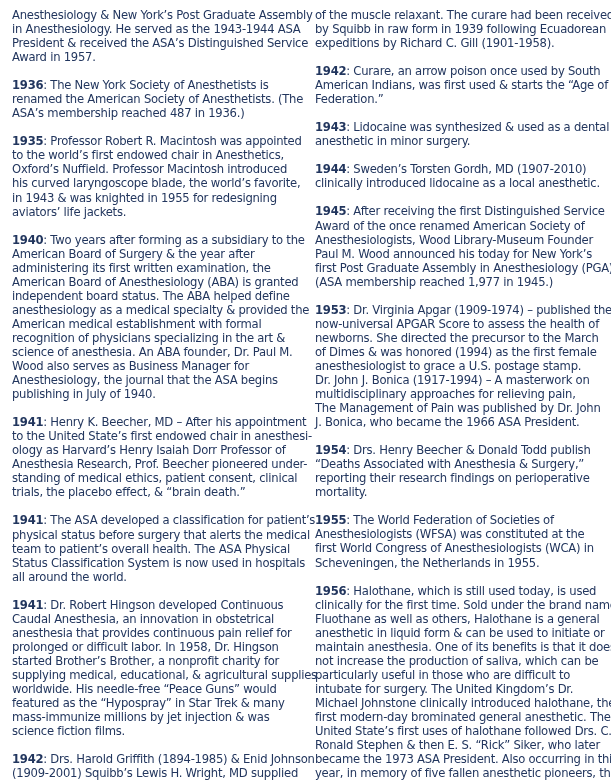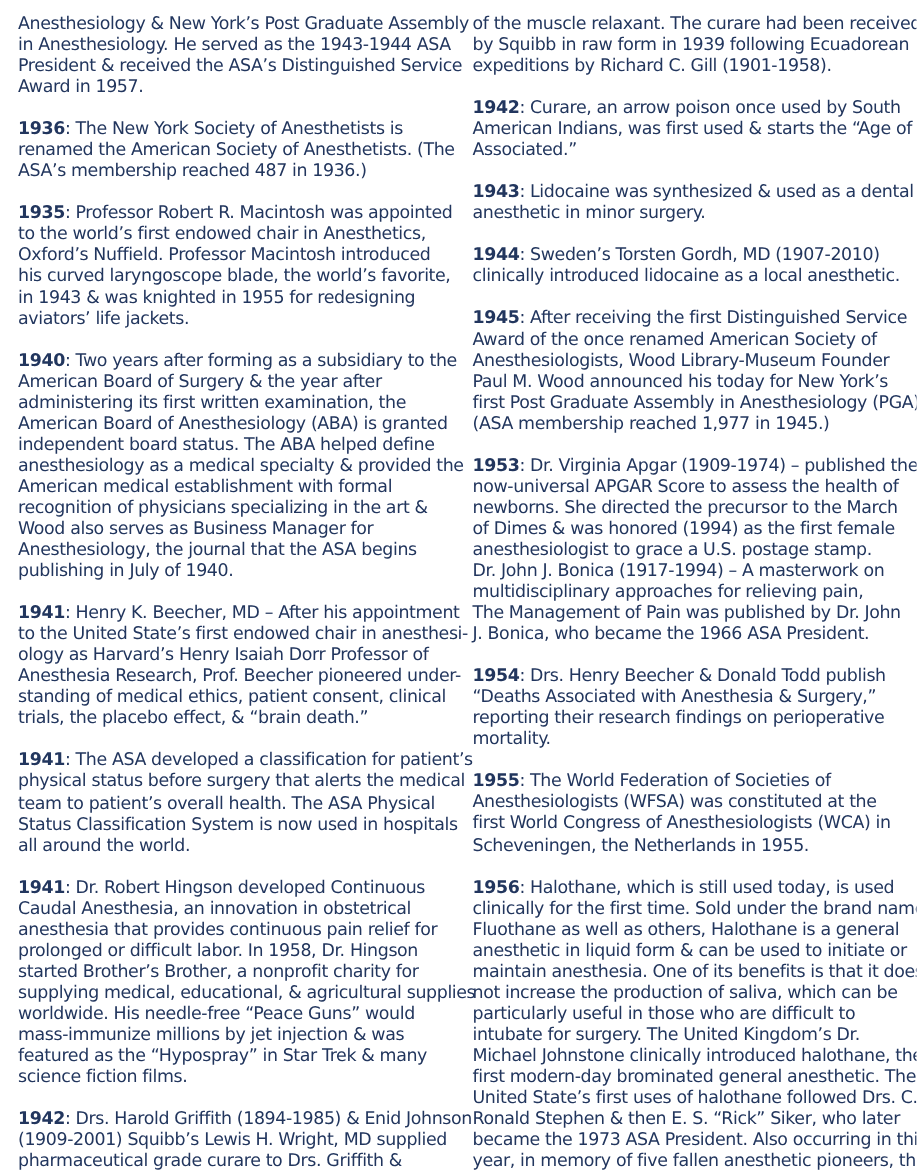--- a/index.html
+++ b/index.html
@@ -66,20 +66,21 @@
       </div>
       <div class="entry">
         <span class="line"><span class="year">1940</span><span>: Two years after forming as a subsidiary to the</span></span>
         <span class="line"><span>American Board of Surgery &amp; the year after</span></span>
         <span class="line"><span>administering its first written examination, the</span></span>
         <span class="line"><span>American Board of Anesthesiology (ABA) is granted</span></span>
         <span class="line"><span>independent board status. The ABA helped define</span></span>
         <span class="line"><span>anesthesiology as a medical specialty &amp; provided the</span></span>
         <span class="line"><span>American medical establishment with formal</span></span>
         <span class="line"><span>recognition of physicians specializing in the art &amp;</span></span>
+        <span class="line"><span>science of anesthesia. An ABA founder, Dr. Paul M.</span></span>
         <span class="line"><span>Wood also serves as Business Manager for</span></span>
         <span class="line"><span>Anesthesiology, the journal that the ASA begins</span></span>
         <span class="line"><span>publishing in July of 1940.</span></span>
       </div>
       <div class="entry">
         <span class="line"><span class="year">1941</span><span>: Henry K. Beecher, MD – After his appointment</span></span>
         <span class="line"><span>to the United State’s first endowed chair in anesthesi-</span></span>
         <span class="line"><span>ology as Harvard’s Henry Isaiah Dorr Professor of</span></span>
         <span class="line"><span>Anesthesia Research, Prof. Beecher pioneered under-</span></span>
         <span class="line"><span>standing of medical ethics, patient consent, clinical</span></span>
@@ -93,40 +94,40 @@
         <span class="line"><span>all around the world.</span></span>
       </div>
       <div class="entry">
         <span class="line"><span class="year">1941</span><span>: Dr. Robert Hingson developed Continuous</span></span>
         <span class="line"><span>Caudal Anesthesia, an innovation in obstetrical</span></span>
         <span class="line"><span>anesthesia that provides continuous pain relief for</span></span>
         <span class="line"><span>prolonged or difficult labor. In 1958, Dr. Hingson</span></span>
         <span class="line"><span>started Brother’s Brother, a nonprofit charity for</span></span>
         <span class="line"><span>supplying medical, educational, &amp; agricultural supplies</span></span>
         <span class="line"><span>worldwide. His needle-free “Peace Guns” would</span></span>
+        <span class="line"><span>featured as the “Hypospray” in Star Trek &amp; many</span></span>
         <span class="line"><span>mass-immunize millions by jet injection &amp; was</span></span>
-        <span class="line"><span>featured as the “Hypospray” in Star Trek &amp; many</span></span>
         <span class="line"><span>science fiction films.</span></span>
       </div>
       <div class="entry">
         <span class="line"><span class="year">1942</span><span>: Drs. Harold Griffith (1894-1985) &amp; Enid Johnson</span></span>
         <span class="line"><span>(1909-2001) Squibb’s Lewis H. Wright, MD supplied</span></span>
         <span class="line"><span>pharmaceutical grade curare to Drs. Griffith &amp;</span></span>
       </div>
     </div>
   <div class="col col-right" id="col-right">
       <div class="entry">
         <span class="line"><span>of the muscle relaxant. The curare had been received</span></span>
         <span class="line"><span>by Squibb in raw form in 1939 following Ecuadorean</span></span>
         <span class="line"><span>expeditions by Richard C. Gill (1901-1958).</span></span>
       </div>
       <div class="entry">
         <span class="line"><span class="year">1942</span><span>: Curare, an arrow poison once used by South</span></span>
         <span class="line"><span>American Indians, was first used &amp; starts the “Age of</span></span>
-        <span class="line"><span>Associated.”</span></span>
+        <span class="line"><span>Federation.”</span></span>
       </div>
       <div class="entry">
         <span class="line"><span class="year">1943</span><span>: Lidocaine was synthesized &amp; used as a dental</span></span>
         <span class="line"><span>anesthetic in minor surgery.</span></span>
       </div>
       <div class="entry">
         <span class="line"><span class="year">1944</span><span>: Sweden’s Torsten Gordh, MD (1907-2010)</span></span>
         <span class="line"><span>clinically introduced lidocaine as a local anesthetic.</span></span>
       </div>
       <div class="entry">

